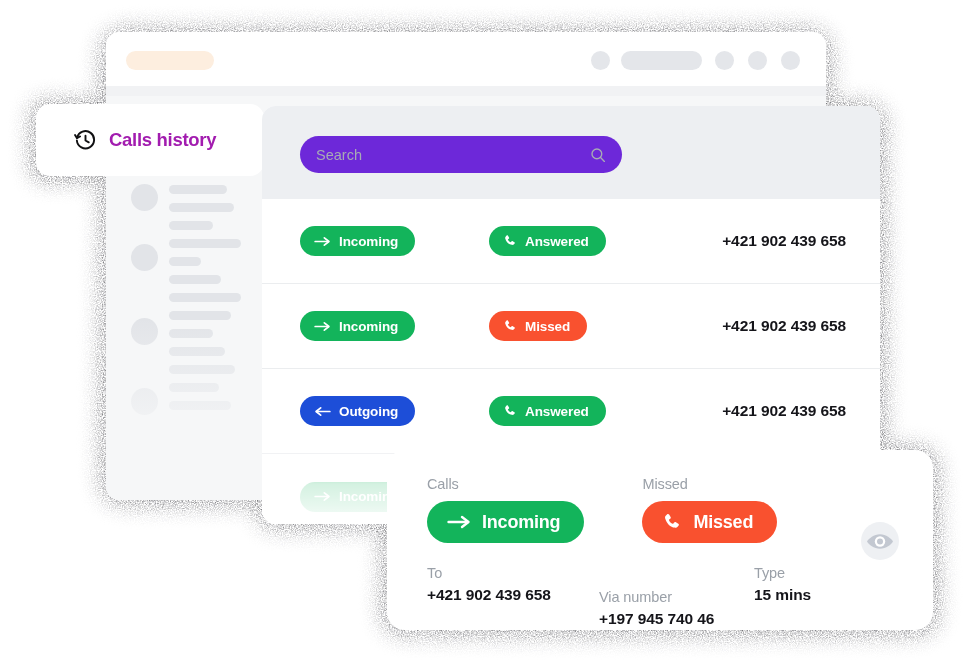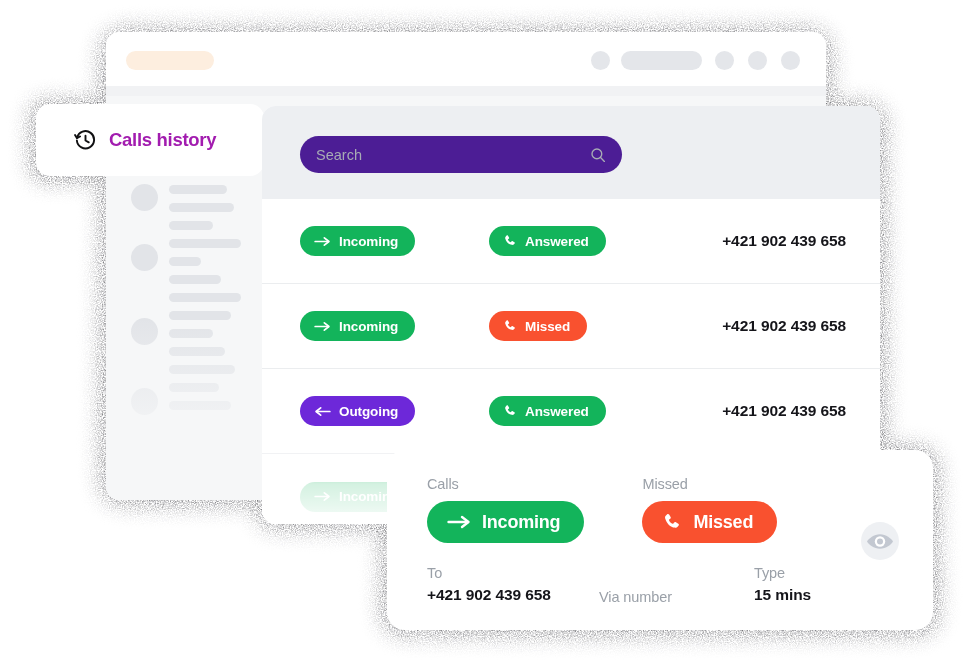--- a/index.html
+++ b/index.html
@@ -136,21 +136,21 @@
     position: absolute;
     left: 0; top: 0;
     width: 100%;
     height: 93px;
     background: #edeff2;
   }
   #search-field {
     position: absolute;
     left: 38px; top: 30px;
     width: 322px; height: 37px;
-    background: #4c1d95;
+    background: #6d28d9;
     border-radius: 19px;
     display: flex;
     align-items: center;
     padding: 0 16px;
   }
   #search-placeholder {
     flex: 1;
     font-size: 14.5px;
     color: #a7abb4;
   }
@@ -403,21 +403,21 @@
             </svg>
           </span>
           <span>Missed</span>
         </span>
       </div>
       <div class="cell-number">+421 902 439 658</div>
     </div>
 
     <div class="call-row" id="row-2">
       <div class="cell-type">
-        <span class="badge" style="background:#6d28d9;text-align:right;">
+        <span class="badge" style="background:#1d4ed8;text-align:right;">
           <span style="display:flex;">
             <svg width="17" height="11" viewBox="0 0 18 12" fill="none" stroke="#fff" stroke-width="1.9" stroke-linecap="round" stroke-linejoin="round">
               <line x1="3" y1="6" x2="17" y2="6"></line>
                 <polyline points="7,2 2,6 7,10"></polyline>
             </svg>
           </span>
           <span>Outgoing</span>
         </span>
       </div>
       <div class="cell-status">
@@ -479,20 +479,21 @@
       </div>
     </div>
 
     <div id="detail-bottom-row">
       <div id="detail-to">
         <div class="detail-label">To</div>
         <div class="detail-value">+421 902 439 658</div>
       </div>
       <div id="detail-via">
         <div class="detail-label">Via number</div>
+        <div class="detail-value">+197 945 740 46</div>
       </div>
       <div id="detail-time">
         <div class="detail-label">Type</div>
         <div class="detail-value">15 mins</div>
       </div>
     </div>
 
     <div id="eye-button">
       <svg width="28" height="19" viewBox="0 0 28 19" fill="none">
         <path d="M14 2.2C7.8 2.2 2.9 6.4 1 9.5c1.9 3.1 6.8 7.3 13 7.3s11.1-4.2 13-7.3C25.1 6.4 20.2 2.2 14 2.2z" fill="#c3c8d1"></path>

